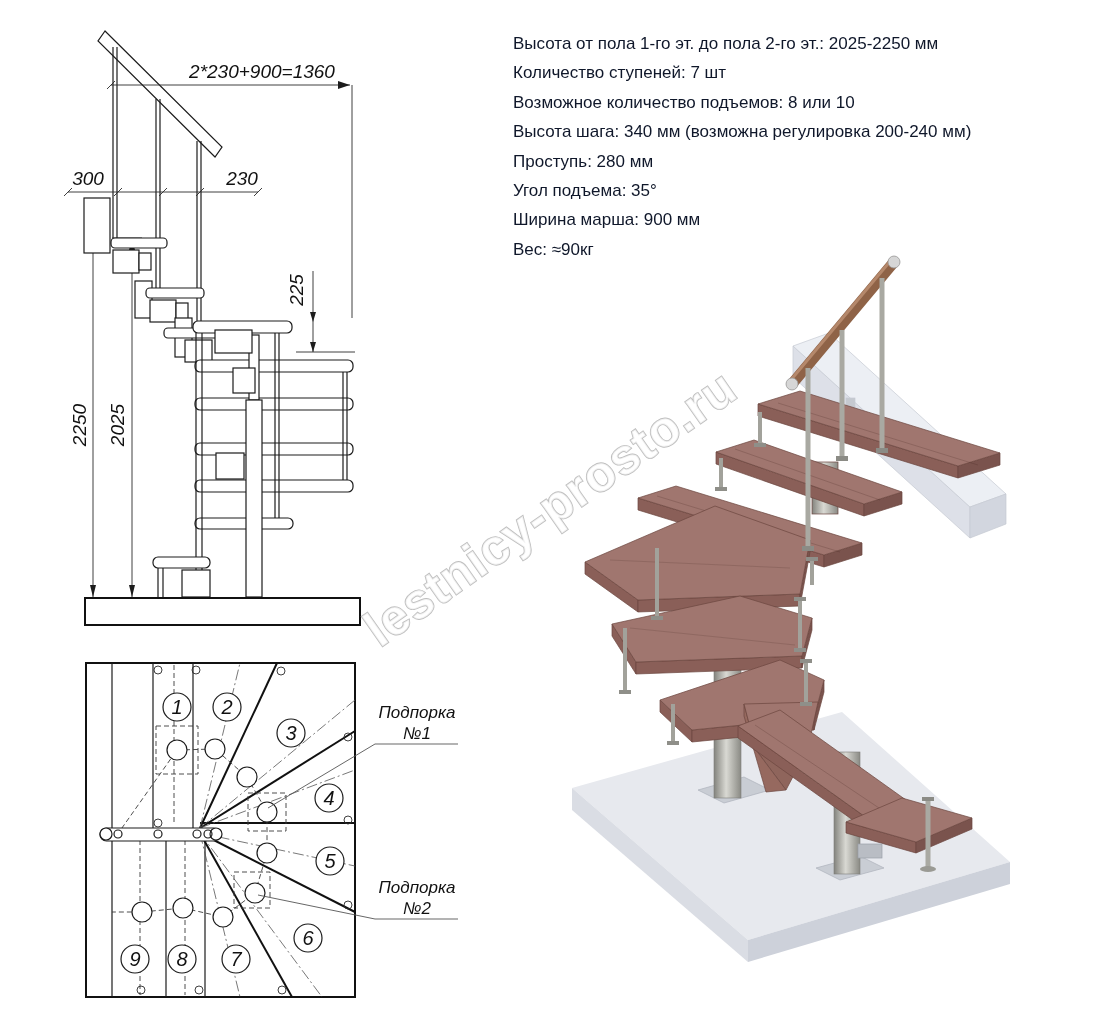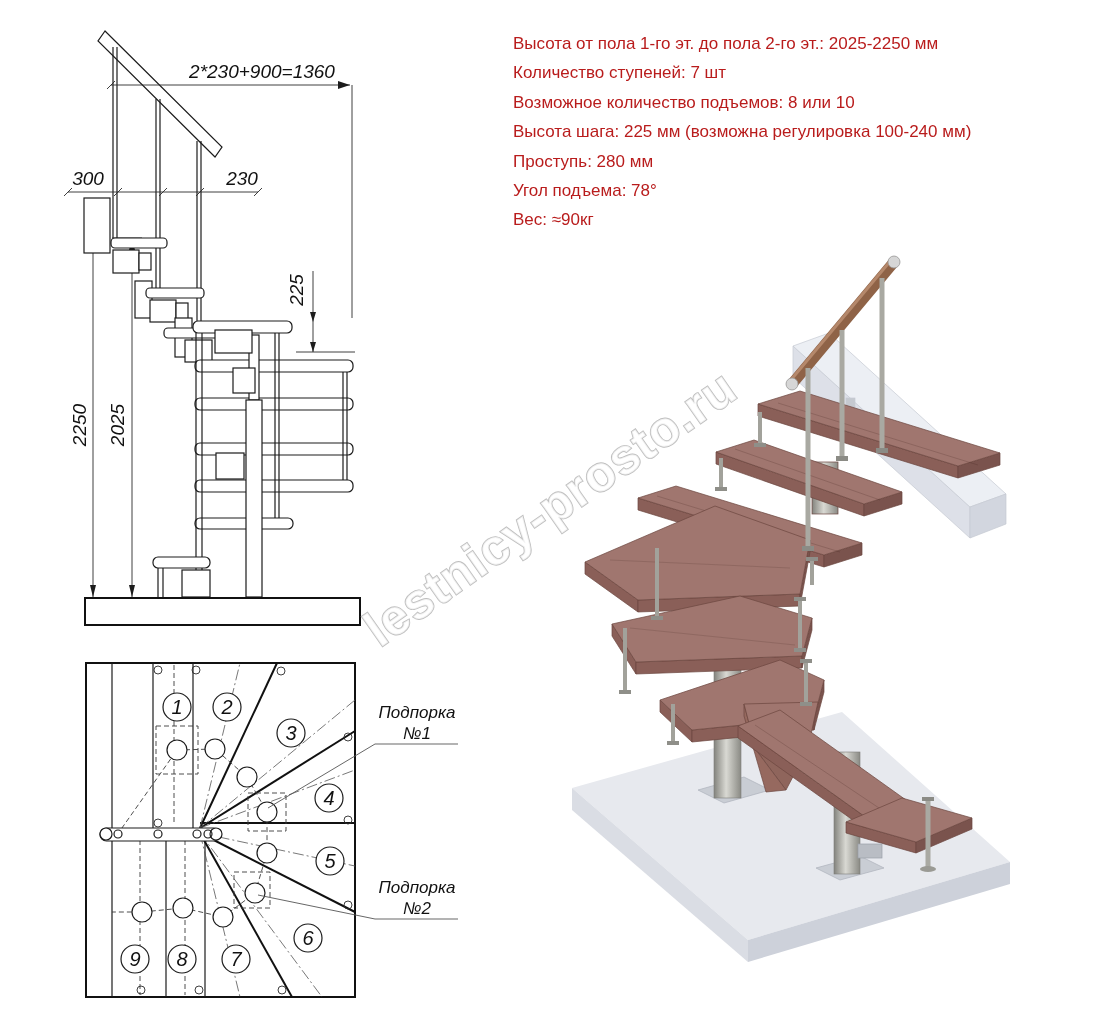--- a/index.html
+++ b/index.html
@@ -1,18 +1,18 @@
 <!DOCTYPE html>
 <html><head>
 <meta charset="utf-8">
 <style>
   html,body{margin:0;padding:0;background:#ffffff;}
   .page{position:relative;width:1099px;height:1017px;background:#fff;overflow:hidden;
         font-family:"Liberation Sans",sans-serif;}
-  .specs{position:absolute;left:513px;top:29px;width:560px;color:#b91c1c;
+  .specs{position:absolute;left:513px;top:29px;width:560px;color:#0f172a;
          font-size:17px;line-height:29.4px;white-space:nowrap;}
   svg{position:absolute;overflow:visible;}
   svg text{font-family:"Liberation Sans",sans-serif;fill:#111;}
   .dim{font-style:italic;font-size:19px;}
   .num{font-style:italic;font-size:20px;}
   .call{font-style:italic;font-size:17px;}
   .ln{stroke:#1c1c1c;stroke-width:1.2;fill:none;}
   .lnthin{stroke:#2a2a2a;stroke-width:0.9;fill:none;}
   .lnthick{stroke:#111;stroke-width:2;fill:none;}
   .white{fill:#fff;}
@@ -24,23 +24,24 @@
 </style>
 </head>
 <body>
 
 <div class="page">
 
   <div class="specs">
     <div>Высота от пола 1-го эт. до пола 2-го эт.: 2025-2250 мм</div>
     <div>Количество ступеней: 7 шт</div>
     <div>Возможное количество подъемов: 8 или 10</div>
-    <div>Высота шага: 225 мм (возможна регулировка 100-240 мм)</div>
+    <div>Высота шага: 340 мм (возможна регулировка 200-240 мм)</div>
     <div>Проступь: 280 мм</div>
-    <div>Угол подъема: 78°</div>
+    <div>Угол подъема: 35°</div>
+    <div>Ширина марша: 900 мм</div>
     <div>Вес: ≈90кг</div>
   </div>
 
   <svg style="left:55px;top:15px;" width="330" height="625" viewBox="55 15 330 625">
 
     <polygon class="ln white" points="105,31 98,41 215,157 222,147"></polygon>
 
     <g class="ln">
       <line x1="113" y1="47" x2="113" y2="238"></line>
         <line x1="117" y1="47" x2="117" y2="238"></line>

